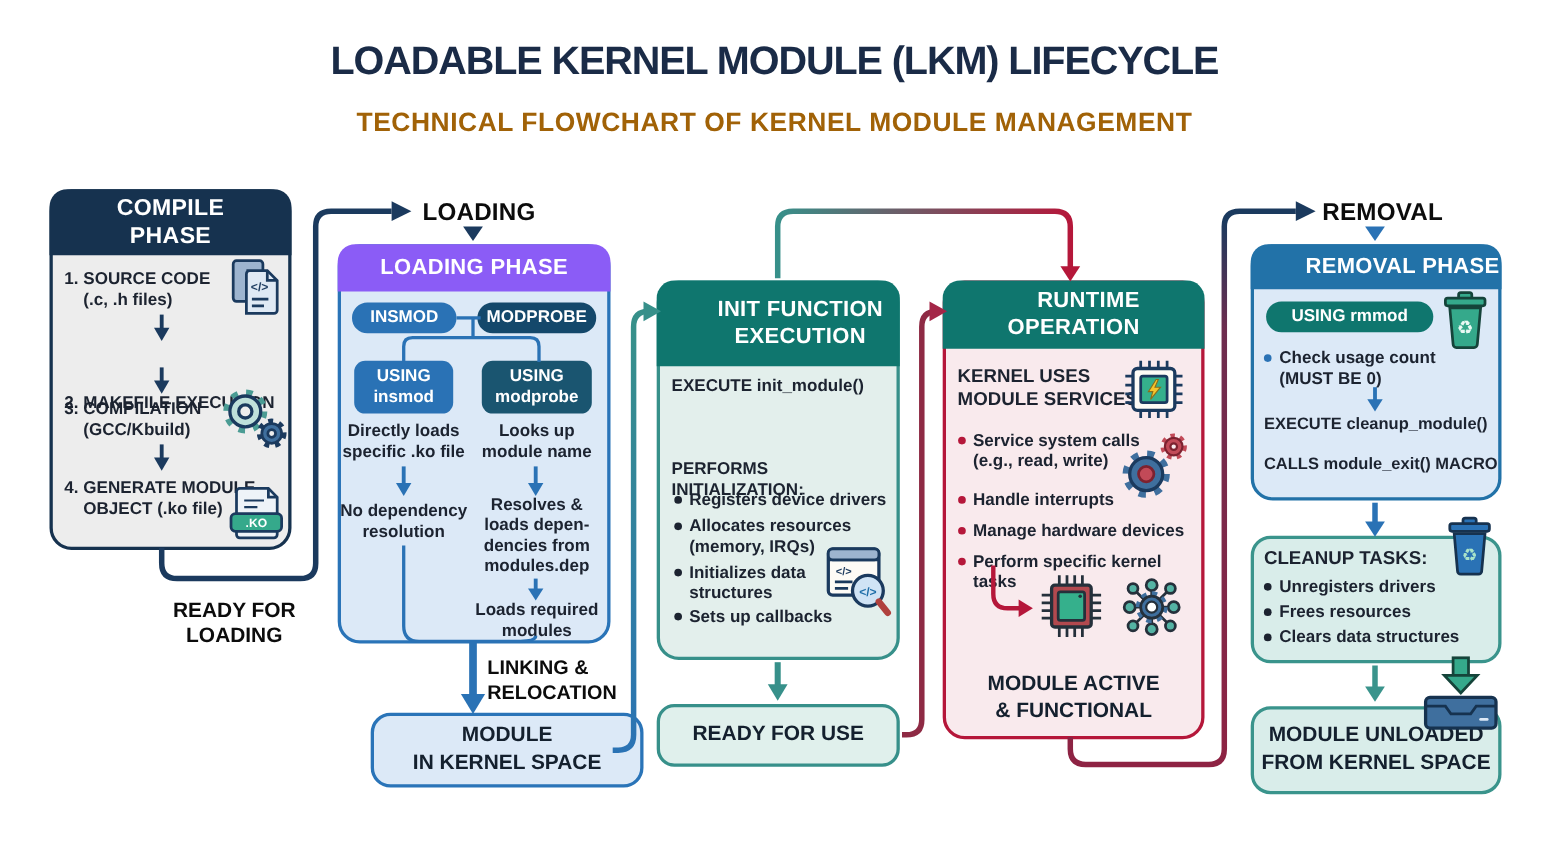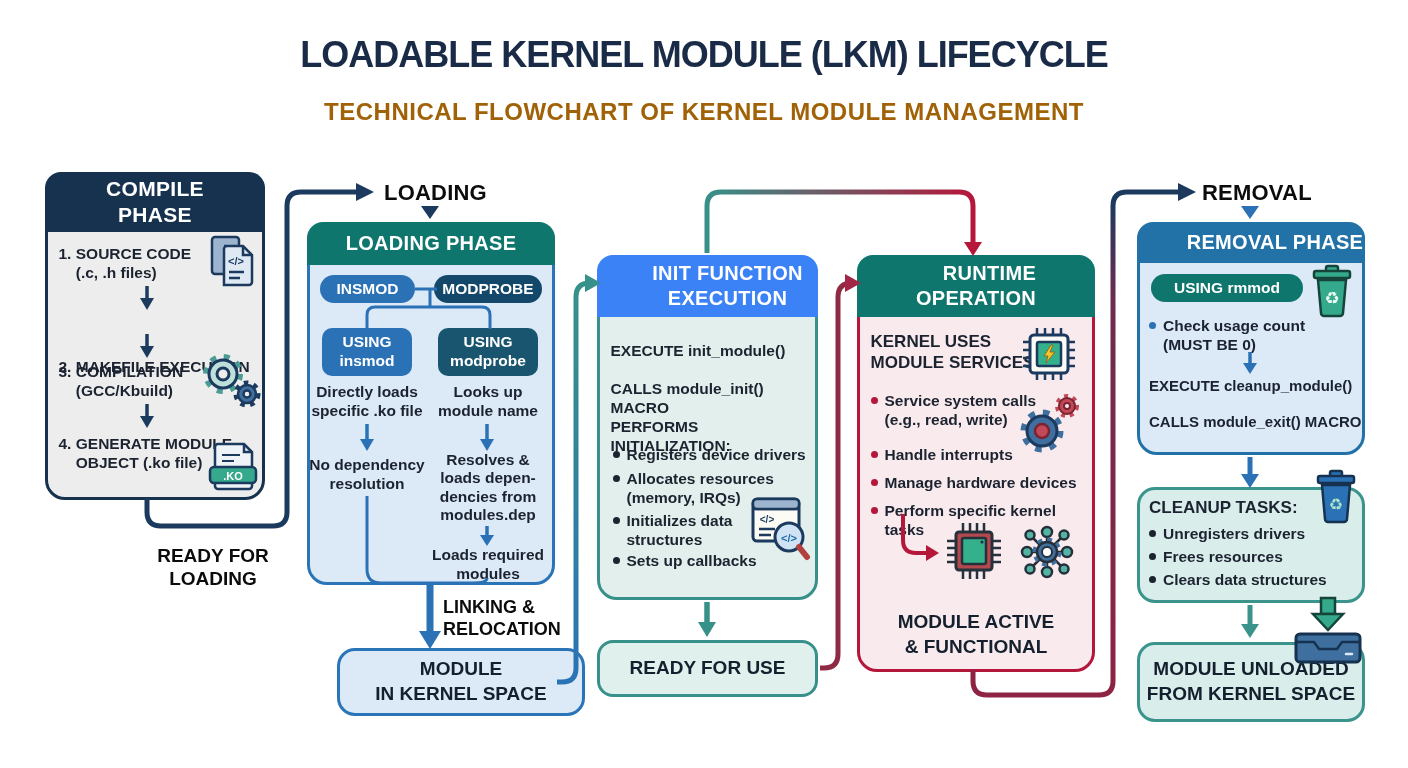--- a/index.html
+++ b/index.html
@@ -91,21 +91,21 @@
       </div>
     </div>
 
     <div class="abs side-label ml" style="left:103px; top:545px; width:220px;">READY FOR
 LOADING</div>
 
     <div class="abs flow-label" style="left:384px; top:180px;">LOADING</div>
 
     <div class="box" style="left:307px; top:222px; width:248px; height:363px;">
       <div class="box-frame" style="background:#dce9f7; border:3.5px solid #2a74b8;"></div>
-      <div class="box-header" style="height:43px; background:#0f766e;">LOADING PHASE</div>
+      <div class="box-header" style="height:43px; background:#8b5cf6;">LOADING PHASE</div>
       <div class="pill" style="left:13px; top:53px; width:95px; height:28px; background:#2a72b5;">INSMOD</div>
       <div class="pill" style="left:127px; top:53px; width:108px; height:28px; background:#14486b;">MODPROBE</div>
       <div class="subbox ml" style="left:15px; top:106px; width:90px; height:48px; background:#2a72b5;">USING
 insmod</div>
       <div class="subbox ml" style="left:131px; top:106px; width:100px; height:48px; background:#1a5570;">USING
 modprobe</div>
       <div class="txt txt-c ml" style="left:0px; top:160px; width:120px;">Directly loads
 specific .ko file</div>
       <div class="txt txt-c ml" style="left:120px; top:160px; width:122px;">Looks up
 module name</div>
@@ -121,25 +121,24 @@
 
     <div class="abs side-label ml" style="left:443px; top:597px; text-align:left; font-size:18px;">LINKING &amp;
 RELOCATION</div>
 
     <div class="result-box ml" style="left:307px; top:648px; width:248px; height:68px; background:#dce9f7;
                 border:3.5px solid #2a74b8; border-radius:18px;margin-left:30px;">MODULE
 IN KERNEL SPACE</div>
 
     <div class="box" style="left:597px; top:255px; width:221px; height:345px;">
       <div class="box-frame" style="background:#e3efec; border:3.5px solid #37908a;"></div>
-      <div class="box-header ml" style="height:62px; background:#3b82f6;padding-left:40px;">INIT FUNCTION
+      <div class="box-header ml" style="height:78px; background:#0f766e;padding-left:40px;">INIT FUNCTION
 EXECUTION</div>
       <div class="abs" style="left:3.5px; right:3.5px; top:65.5px; bottom:3.5px;">
         <div class="txt" style="left:10px; top:20px;">EXECUTE init_module()</div>
-        <div class="txt" style="left:10px; top:58px;">CALLS module_init() MACRO</div>
         <div class="txt" style="left:10px; top:96px;">PERFORMS INITIALIZATION:</div>
         <div class="bullet" style="left:12px; top:124px;">
             <span class="dot dot-dark"></span>
             <span class="ml">Registers device drivers</span>
           </div>
         <div class="bullet" style="left:12px; top:148px;">
             <span class="dot dot-dark"></span>
             <span class="ml">Allocates resources
 (memory, IRQs)</span>
           </div>

